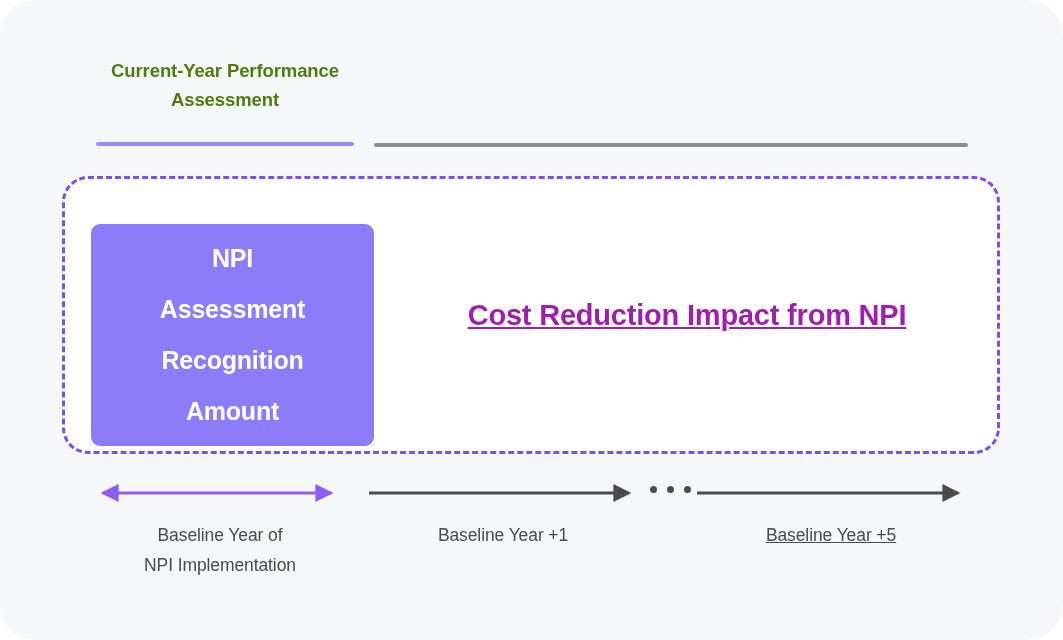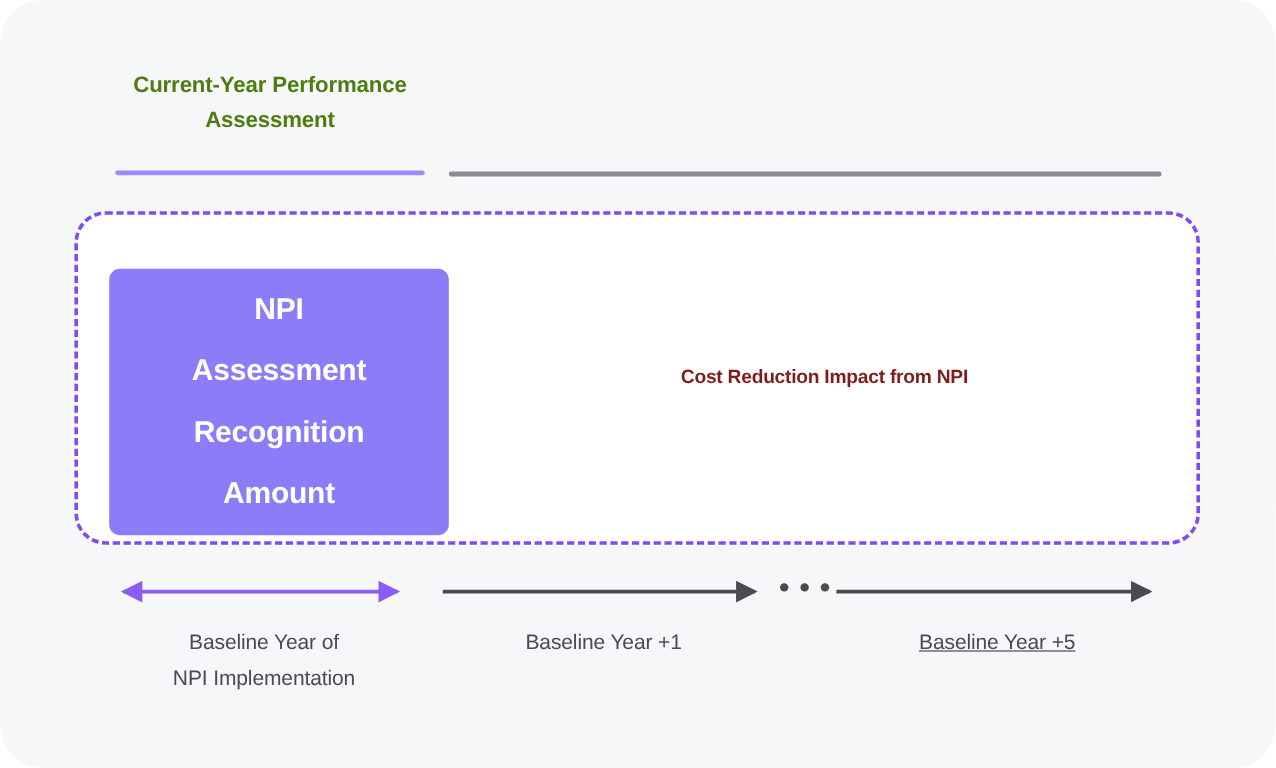--- a/index.html
+++ b/index.html
@@ -97,25 +97,26 @@
 
   .impact-label {
     position: absolute;
     left: 309px;
     top: 0;
     width: 626px;
     height: 272px;
     display: flex;
     align-items: center;
     justify-content: center;
-    color: #7f1d1d;
-    font-size: 16px;
+    color: #a21caf;
+    font-size: 29px;
     font-weight: bold;
     letter-spacing: -0.2px;
     text-align: center;
+    text-decoration: underline;
   }
 
   
   .timeline {
     position: absolute;
     left: 0;
     top: 474px;
     width: 1063px;
     height: 40px;
   }

